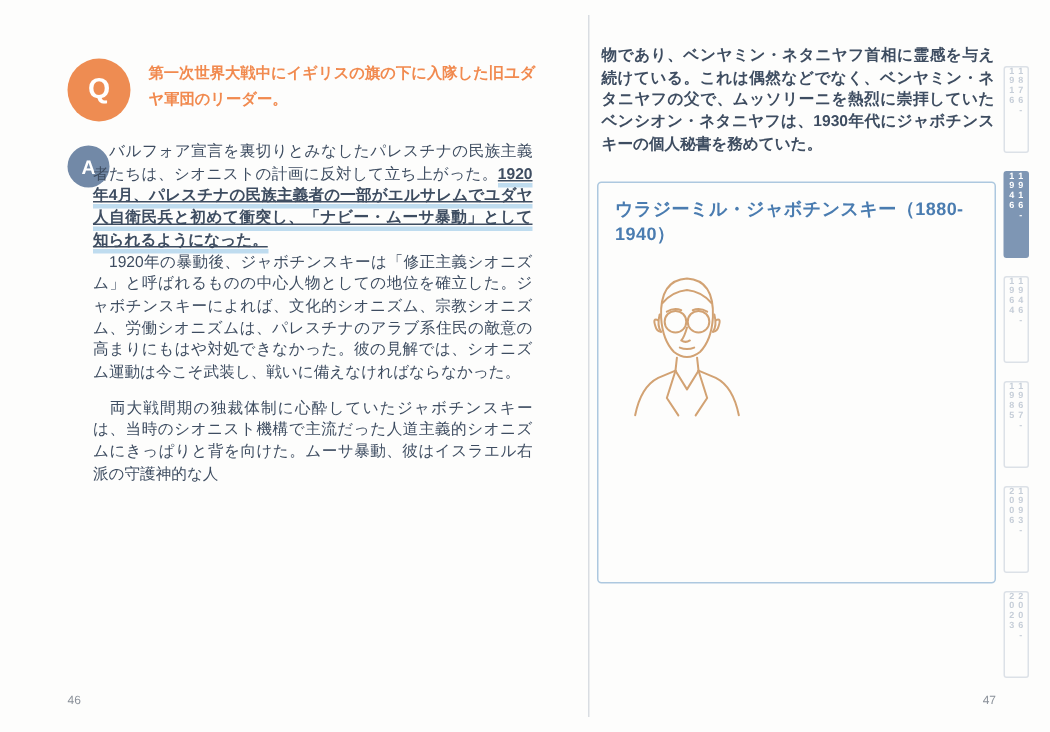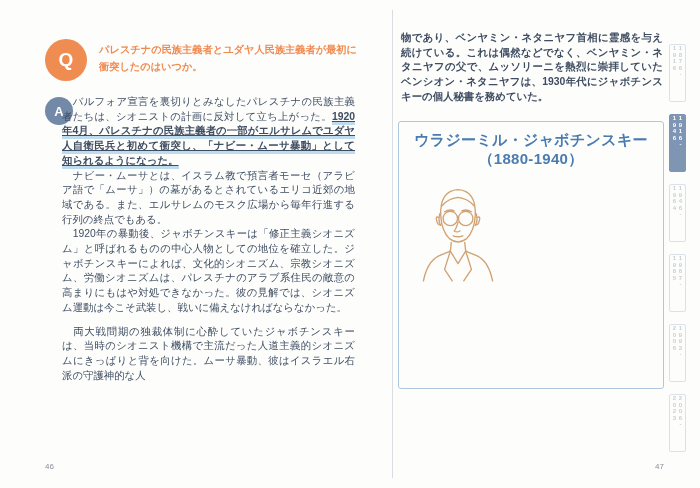--- a/index.html
+++ b/index.html
@@ -44,21 +44,21 @@
     position:absolute;left:400px;top:13px;width:260px;text-align:right;
     font-size:7.5px;color:#8a9099;letter-spacing:1px;
   }
   .cont-para{position:absolute;left:401px;top:31px;width:262px;font-weight:bold;}
   .profile-box{
     position:absolute;left:398px;top:121px;width:266px;min-height:268px;
     border:1px solid #adc8df;border-radius:3px;background:#fdfdfc;
     box-sizing:border-box;padding:9px 11px 10px 11px;
   }
   .profile-title{
-    font-size:15px;font-weight:bold;color:#4a7cb0;margin-bottom:6px;letter-spacing:.3px;text-align:center;
+    font-size:12px;font-weight:bold;color:#4a7cb0;margin-bottom:6px;letter-spacing:.3px;
   }
   .portrait{
     float:left;width:96px;height:106px;margin:2px 8px 2px 0;
   }
   
   .tabs{position:absolute;left:669px;top:44px;width:18px;}
   .tab{
     box-sizing:border-box;width:17px;height:58px;margin-bottom:12px;
     border:1px solid #dce1e7;border-radius:2px;background:#fdfdfc;
     color:#c6ced8;
@@ -70,27 +70,26 @@
 </style>
 </head>
 <body>
 
 <div class="spread">
 
   <div class="gutter"></div>
 
   <div class="q-row">
     <div class="q-circle">Q</div>
-    <div class="q-text">パレスチナの民族主義者とユダヤ人民族主義者が最初に衝突したのはいつか。</div>
+    <div class="q-text">第一次世界大戦中にイギリスの旗の下に入隊した旧ユダヤ軍団のリーダー。</div>
   </div>
 
   <div class="a-circle">A</div>
   <div class="a-body">
       <p><span>　バルフォア宣言を裏切りとみなしたパレスチナの民族主義者たちは、シオニストの計画に反対して立ち上がった。</span><span class="seg-em">1920年4月、パレスチナの民族主義者の一部がエルサレムでユダヤ人自衛民兵と初めて衝突し、「ナビー・ムーサ暴動」として知られるようになった。</span></p>
-      <p><span>　ナビー・ムーサとは、イスラム教で預言者モーセ（アラビア語で「ムーサ」）の墓があるとされているエリコ近郊の地域である。また、エルサレムのモスク広場から毎年行進する行列の終点でもある。</span></p>
       <p><span>　1920年の暴動後、ジャボチンスキーは「修正主義シオニズム」と呼ばれるものの中心人物としての地位を確立した。ジャボチンスキーによれば、文化的シオニズム、宗教シオニズム、労働シオニズムは、パレスチナのアラブ系住民の敵意の高まりにもはや対処できなかった。彼の見解では、シオニズム運動は今こそ武装し、戦いに備えなければならなかった。</span></p>
       <p class="gap"><span>　両大戦間期の独裁体制に心酔していたジャボチンスキーは、当時のシオニスト機構で主流だった人道主義的シオニズムにきっぱりと背を向けた。ムーサ暴動、彼はイスラエル右派の守護神的な人</span></p>
     </div>
 
   <div class="pageno left">46</div>
 
 
   <div class="cont-para">
       <p><span>物であり、ベンヤミン・ネタニヤフ首相に霊感を与え続けている。これは偶然などでなく、ベンヤミン・ネタニヤフの父で、ムッソリーニを熱烈に崇拝していたベンシオン・ネタニヤフは、1930年代にジャボチンスキーの個人秘書を務めていた。</span></p>
     </div>

